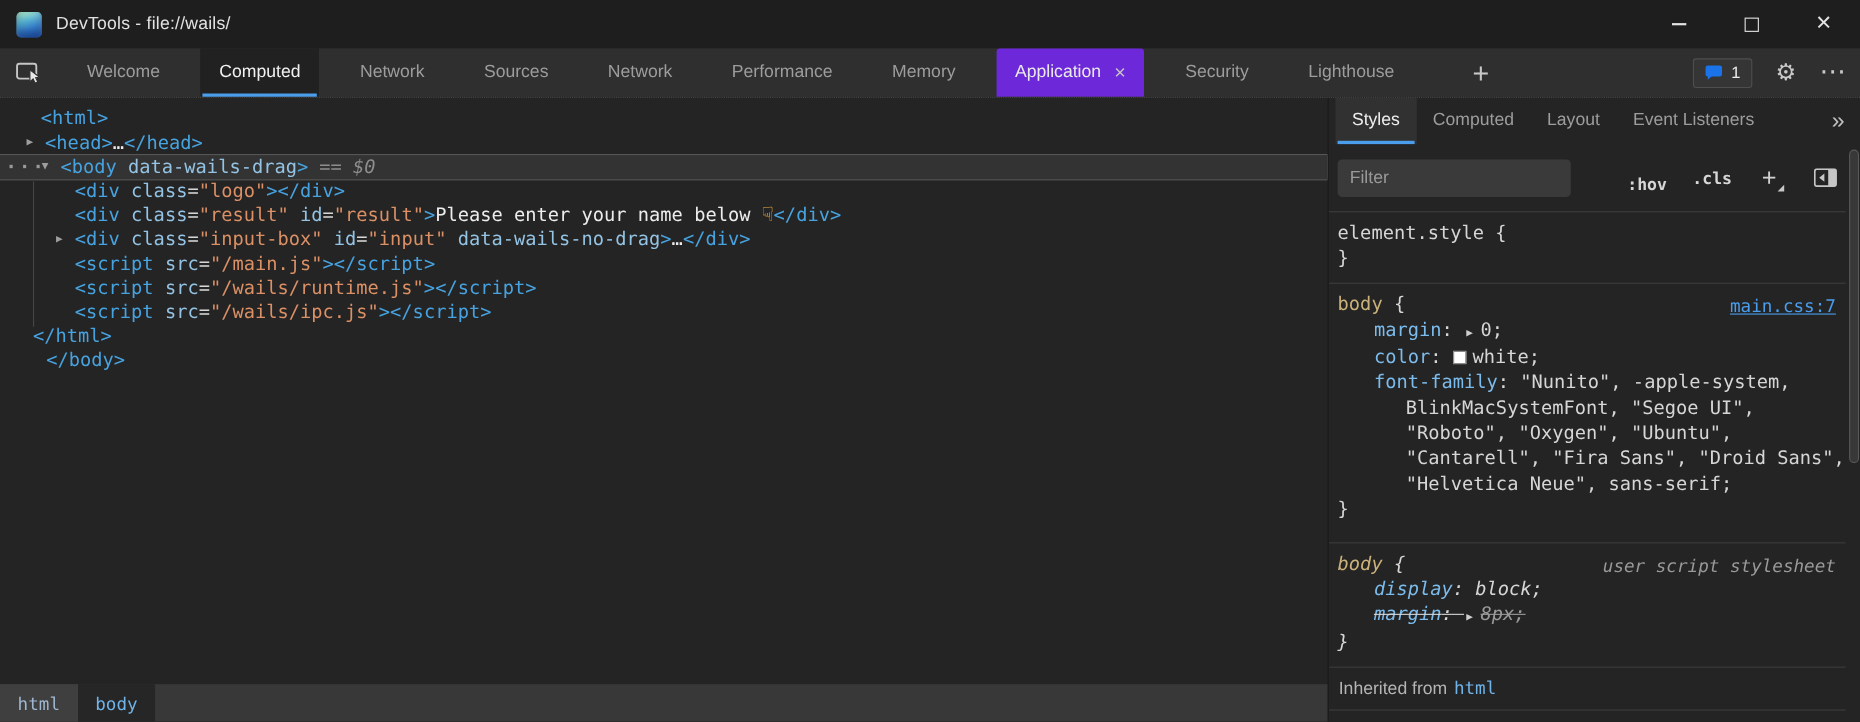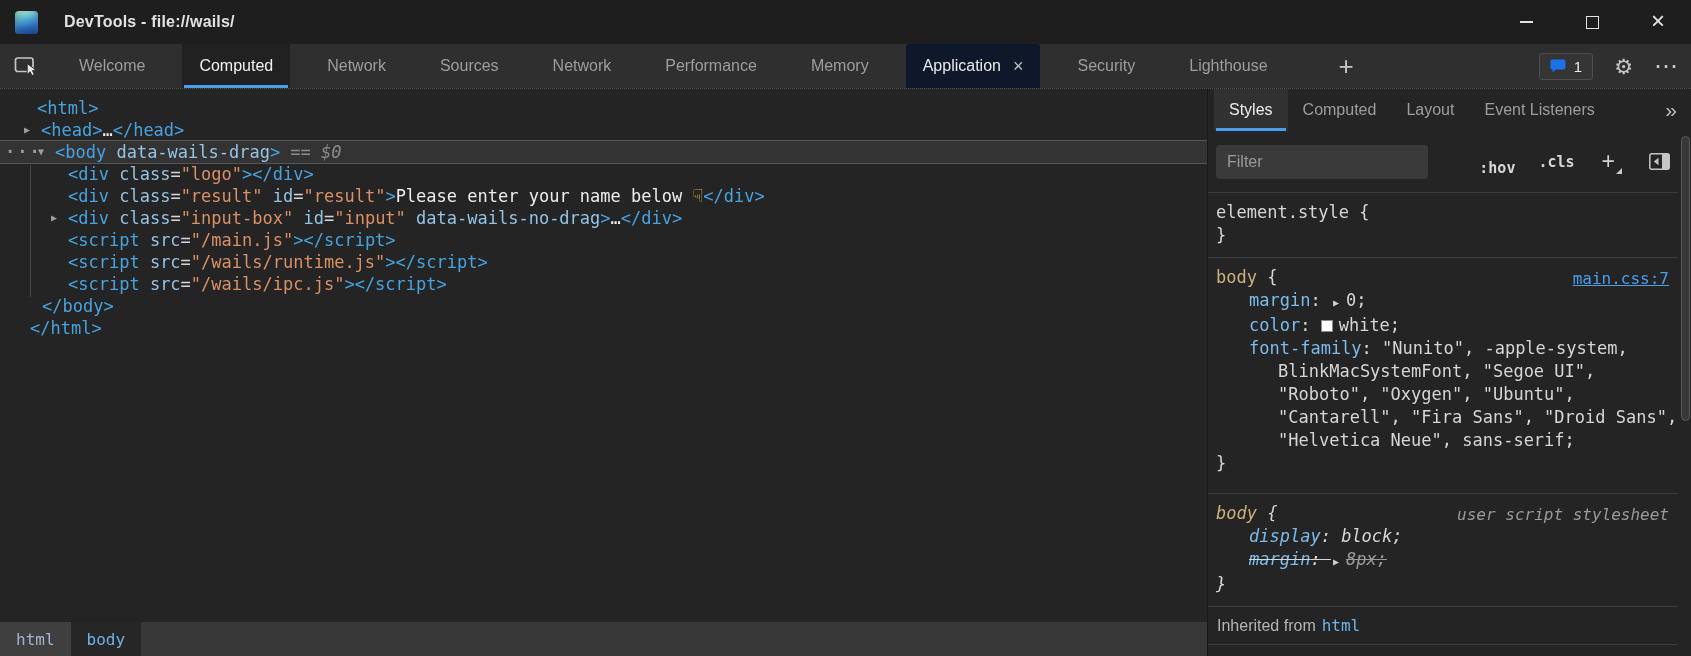--- a/index.html
+++ b/index.html
@@ -10,34 +10,34 @@
   html,body{margin:0;padding:0;}
   body{
     width:1691px;height:656px;overflow:hidden;background:#242424;
     font-family:"Liberation Sans",sans-serif;-webkit-font-smoothing:antialiased;
   }
   
   .titlebar{height:44px;background:#1e1e1e;display:flex;align-items:center;position:relative;}
   .app-icon{width:23px;height:23px;margin-left:15px;border-radius:4px;
     background:linear-gradient(155deg,#8ed3a2 0%,#54b2cc 32%,#3b86d0 62%,#2a5cb4 100%);
     box-shadow:inset 0 -6px 8px rgba(10,40,110,.55), inset 0 5px 6px rgba(220,255,235,.35);}
-  .title-text{color:#e2e2e2;font-size:16px;margin-left:26px;letter-spacing:.2px;font-weight:bold;}
+  .title-text{color:#e2e2e2;font-size:16px;margin-left:13px;letter-spacing:.2px;}
   .win-controls{margin-left:auto;display:flex;height:44px;}
   .win-btn{width:66px;height:44px;display:flex;align-items:center;justify-content:center;color:#e4e4e4;}
   .glyph-min{width:13px;height:2px;background:#e4e4e4;}
   .glyph-max{width:13px;height:13px;border:1.6px solid #e4e4e4;}
   .glyph-close{font-size:24px;font-weight:300;line-height:1;margin-top:-2px;}
   
   .toolbar{height:44px;background:#2f2f2f;display:flex;align-items:stretch;position:relative;}
   .inspect-btn{width:42px;display:flex;align-items:center;justify-content:center;margin-left:6px;}
   .tabs{display:flex;align-items:stretch;margin-left:14px;gap:20px;}
   .tab{padding:0 17px;display:flex;align-items:center;color:#9d9d9d;font-size:16px;position:relative;white-space:nowrap;}
   .tab.selected{background:#212121;color:#f2f2f2;}
   .tab.selected::after{content:"";position:absolute;left:2px;right:2px;bottom:0;height:3px;background:var(--accent);}
-  .tab.open{background:#0f172a;color:#eaeaea;border-radius:3px 3px 0 0;}
+  .tab.open{background:#6d28d9;color:#eaeaea;border-radius:3px 3px 0 0;}
   .tab-close{margin-left:12px;color:#c4c4c4;font-size:18px;line-height:1;}
   .add-tab{display:flex;align-items:center;color:#c8c8c8;font-size:26px;font-weight:200;padding:0 14px;margin-left:40px;}
   .toolbar-right{position:absolute;right:12px;top:0;height:44px;display:flex;align-items:center;gap:21px;}
   .issues-badge{display:flex;align-items:center;gap:8px;background:#353535;border:1px solid #4e4e4e;border-radius:3px;padding:4px 10px;color:#ececec;font-size:15px;}
   .icon-btn{color:#c8c8c8;font-size:21px;line-height:1;}
   .more-btn{font-size:24px;letter-spacing:1px;}
   
   .content{position:absolute;top:88px;left:0;right:0;bottom:0;display:flex;border-top:1px dotted #4f4f4f;}
   .elements-panel{width:1207px;display:flex;flex-direction:column;background:#242424;}
   .vsep{width:1px;background:#191919;}
@@ -175,22 +175,22 @@
       <div class="indent-guide"></div>
     <div class="tree-row"><span style="margin-left: 37px;"><span class="seg-tag">&lt;html&gt;</span></span></div>
         <div class="tree-row"><span class="arrow" style="left: 24px;">▶</span><span style="margin-left: 41px;"><span class="seg-tag">&lt;head&gt;</span><span class="seg-text">…</span><span class="seg-tag">&lt;/head&gt;</span></span></div>
         <div class="tree-row selected"><span class="gutter">···</span><span class="arrow" style="left: 38px;">▼</span><span style="margin-left: 55px;"><span class="seg-tag">&lt;body</span><span class="seg-attr"> data-wails-drag</span><span class="seg-tag">&gt;</span></span><span class="row-meta">== $0</span></div>
         <div class="tree-row"><span style="margin-left: 68px;"><span class="seg-tag">&lt;div</span><span class="seg-attr"> class</span><span class="seg-eq">=</span><span class="seg-val">"logo"</span><span class="seg-tag">&gt;</span><span class="seg-tag">&lt;/div&gt;</span></span></div>
         <div class="tree-row"><span style="margin-left: 68px;"><span class="seg-tag">&lt;div</span><span class="seg-attr"> class</span><span class="seg-eq">=</span><span class="seg-val">"result"</span><span class="seg-attr"> id</span><span class="seg-eq">=</span><span class="seg-val">"result"</span><span class="seg-tag">&gt;</span><span class="seg-text">Please enter your name below </span><span class="seg-emoji">☟</span><span class="seg-tag">&lt;/div&gt;</span></span></div>
         <div class="tree-row"><span class="arrow" style="left: 51px;">▶</span><span style="margin-left: 68px;"><span class="seg-tag">&lt;div</span><span class="seg-attr"> class</span><span class="seg-eq">=</span><span class="seg-val">"input-box"</span><span class="seg-attr"> id</span><span class="seg-eq">=</span><span class="seg-val">"input"</span><span class="seg-attr"> data-wails-no-drag</span><span class="seg-tag">&gt;</span><span class="seg-text">…</span><span class="seg-tag">&lt;/div&gt;</span></span></div>
         <div class="tree-row"><span style="margin-left: 68px;"><span class="seg-tag">&lt;script</span><span class="seg-attr"> src</span><span class="seg-eq">=</span><span class="seg-val">"/main.js"</span><span class="seg-tag">&gt;</span><span class="seg-tag">&lt;/script&gt;</span></span></div>
         <div class="tree-row"><span style="margin-left: 68px;"><span class="seg-tag">&lt;script</span><span class="seg-attr"> src</span><span class="seg-eq">=</span><span class="seg-val">"/wails/runtime.js"</span><span class="seg-tag">&gt;</span><span class="seg-tag">&lt;/script&gt;</span></span></div>
         <div class="tree-row"><span style="margin-left: 68px;"><span class="seg-tag">&lt;script</span><span class="seg-attr"> src</span><span class="seg-eq">=</span><span class="seg-val">"/wails/ipc.js"</span><span class="seg-tag">&gt;</span><span class="seg-tag">&lt;/script&gt;</span></span></div>
+        <div class="tree-row"><span style="margin-left: 30px;"><span class="seg-tag">&lt;/html&gt;</span></span></div>
         <div class="tree-row"><span style="margin-left: 42px;"><span class="seg-tag">&lt;/body&gt;</span></span></div>
-        <div class="tree-row"><span style="margin-left: 30px;"><span class="seg-tag">&lt;/html&gt;</span></span></div>
       </div>
     <div class="crumbs" id="crumbs">
         <div class="crumb">html</div>
         <div class="crumb selected">body</div>
       </div>
   </div>
 
   <div class="vsep"></div>
 
   <div class="sidebar">

